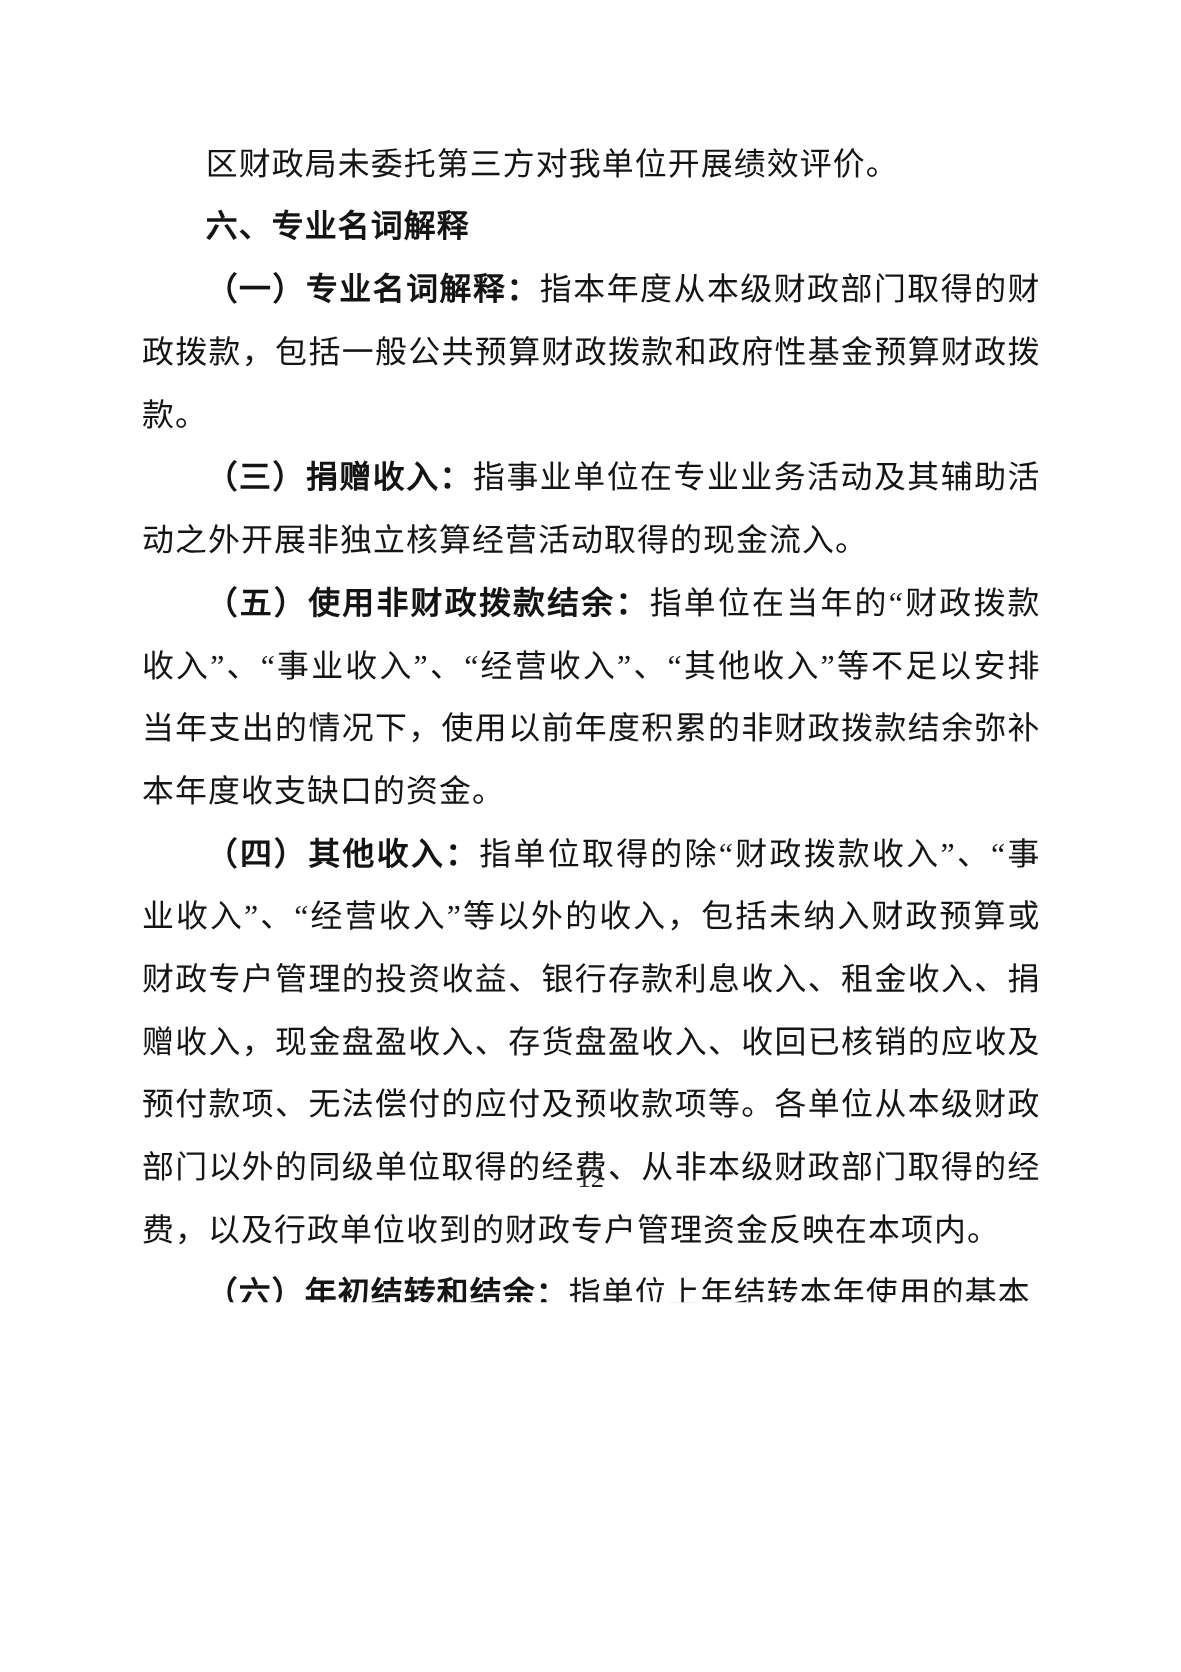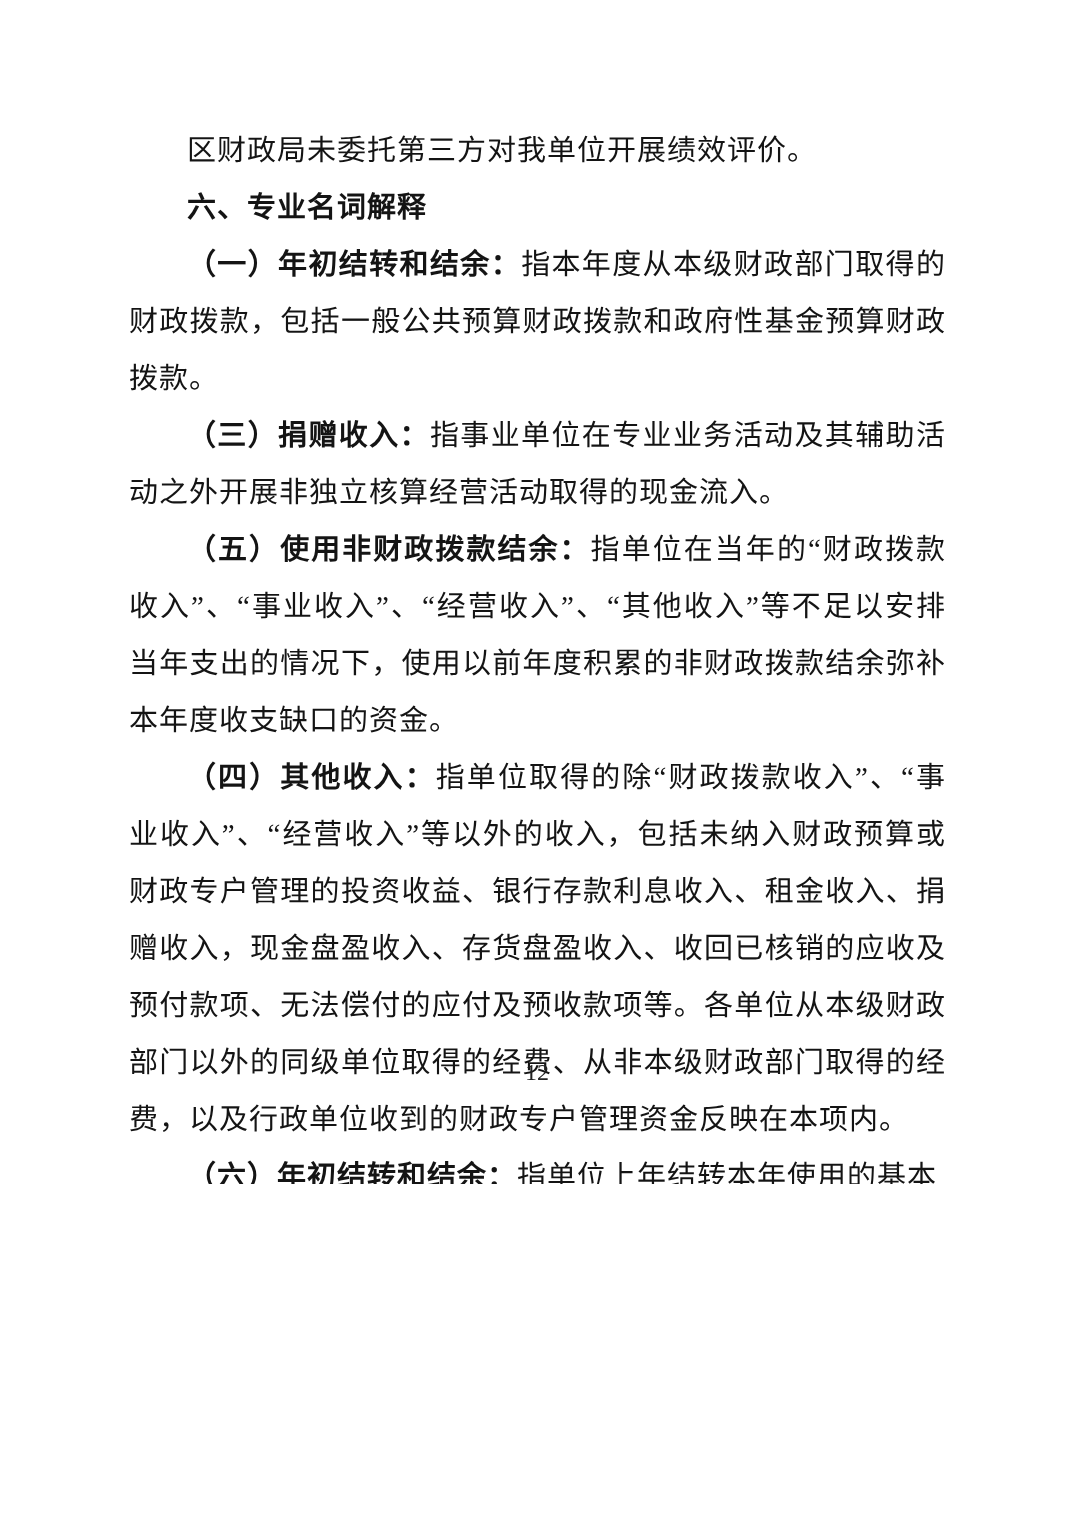--- a/index.html
+++ b/index.html
@@ -28,21 +28,21 @@
     text-indent: 2em;
     letter-spacing: 1px;
   }
   .para:last-of-type {
     text-align: left;
   }
   .section-heading {
     margin: 0;
     line-height: 57px;
     text-indent: 2em;
-    font-family: Liberation Serif, serif;
+    font-family: Liberation Mono, monospace;
     font-weight: bold;
     font-size: 29px;
     letter-spacing: 1px;
     text-align: left;
   }
   .term-label {
     font-weight: bold;
   }
   .page-footer {
     position: absolute;
@@ -57,21 +57,21 @@
 </style>
 </head>
 <body>
 
 <div class="page">
 
   <p class="para">区财政局未委托第三方对我单位开展绩效评价。</p>
 
   <p class="section-heading">六、专业名词解释</p>
 
-  <p class="para"><span class="term-label">（一）年初结转和结余：</span><span>指本年度从本级财政部门取得的财政拨款，包括一般公共预算财政拨款和政府性基金预算财政拨款。</span></p>
+  <p class="para"><span class="term-label">（一）专业名词解释：</span><span>指本年度从本级财政部门取得的财政拨款，包括一般公共预算财政拨款和政府性基金预算财政拨款。</span></p>
 
 
   <p class="para"><span class="term-label">（三）捐赠收入：</span><span>指事业单位在专业业务活动及其辅助活动之外开展非独立核算经营活动取得的现金流入。</span></p>
 
   <p class="para"><span class="term-label">（五）使用非财政拨款结余：</span><span>指单位在当年的“财政拨款收入”、“事业收入”、“经营收入”、“其他收入”等不足以安排当年支出的情况下，使用以前年度积累的非财政拨款结余弥补本年度收支缺口的资金。</span></p>
 
   <p class="para"><span class="term-label">（四）其他收入：</span><span>指单位取得的除“财政拨款收入”、“事业收入”、“经营收入”等以外的收入，包括未纳入财政预算或财政专户管理的投资收益、银行存款利息收入、租金收入、捐赠收入，现金盘盈收入、存货盘盈收入、收回已核销的应收及预付款项、无法偿付的应付及预收款项等。各单位从本级财政部门以外的同级单位取得的经费、从非本级财政部门取得的经费，以及行政单位收到的财政专户管理资金反映在本项内。</span></p>
 
   <p class="para"><span class="term-label">（六）年初结转和结余：</span><span>指单位上年结转本年使用的基本支出结转、项目支出结转和结余、经营结余。</span></p>
 

